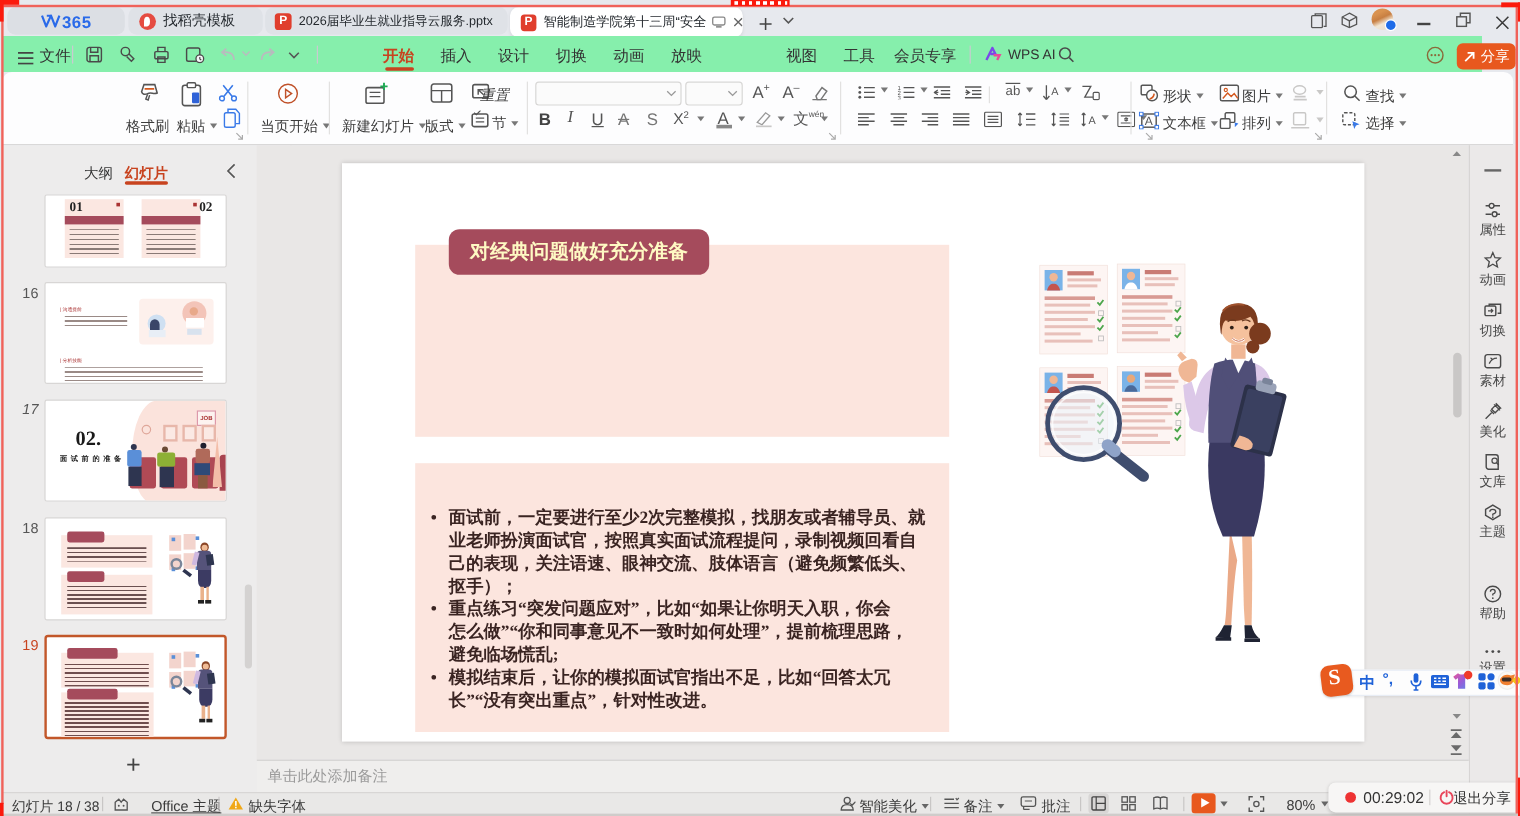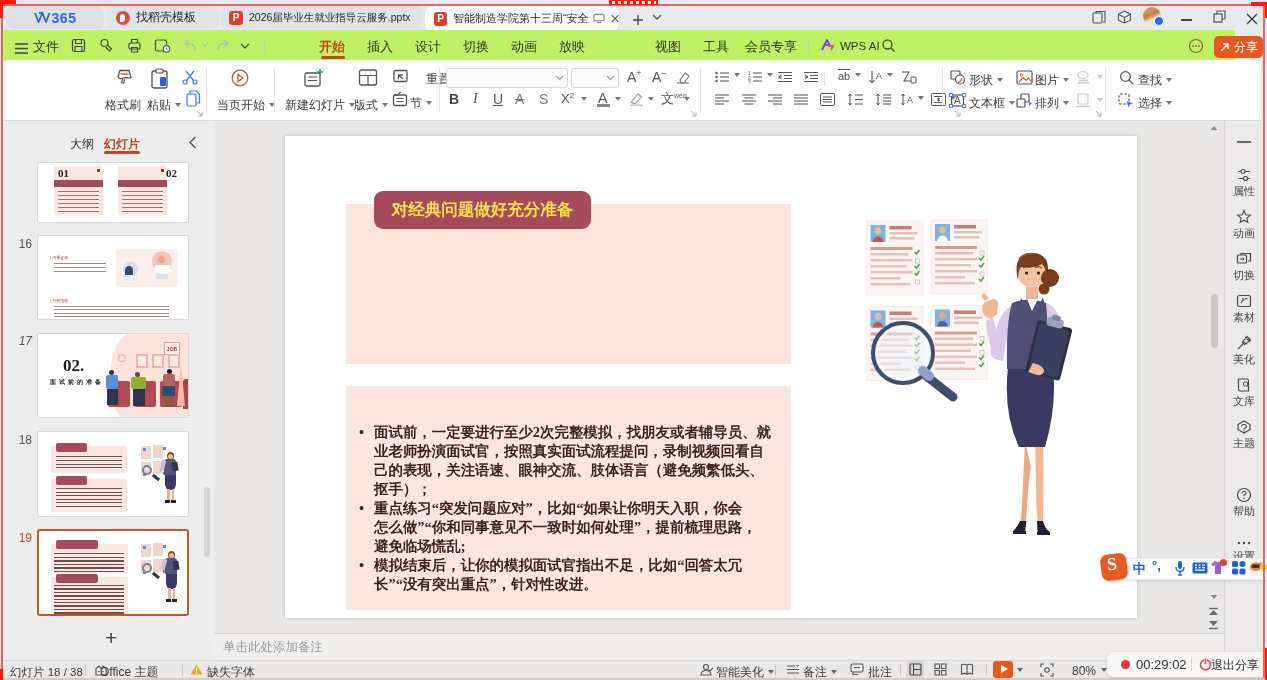--- a/index.html
+++ b/index.html
@@ -7,40 +7,40 @@
 body { font-family:"Liberation Sans",sans-serif; position:relative; background:#e7e9ee; }
 .abs { position:absolute; }
 
 #titlebar { left:2px; top:4px; width:1261px; height:26px; background:#e7e9ee; }
 .tab { position:absolute; top:2px; height:24px; border-radius:7px 7px 0 0; font-size:12px; color:#24292e; display:flex; align-items:center; white-space:nowrap; overflow:hidden; }
 #tabw { left:4px; width:98px; background:#dcdfe4; border-radius:7px; justify-content:center; top:2px; height:23px;}
 #tab2 { left:105px; width:112px; background:#dfe2e7; border-radius:7px; height:23px;}
 #tab3 { left:219px; width:202px; background:#dfe2e7; border-radius:7px; height:23px;}
 #tab4 { left:423px; width:194px; background:#ffffff; border-radius:7px; height:25px; box-shadow:0 1px 3px rgba(0,0,0,.08);}
 
-#menubar { left:2px; top:30px; width:1233px; height:30px; background:#bef264; }
+#menubar { left:2px; top:30px; width:1233px; height:30px; background:#86efac; }
 .menuitem { position:absolute; top:8px; font-size:13px; color:#333;}
 
 #ribbon { left:2px; top:60px; width:1259px; height:61px; background:#fdfdfe; border-radius:8px 8px 0 0; border-bottom:1px solid #d9d8d8;}
 .rsep { position:absolute; top:8px; width:1px; height:44px; background:#e2e1e0; }
 .rlabel { position:absolute; font-size:12px; color:#3c3c3c; white-space:nowrap; }
 .caret { display:inline-block; width:0; height:0; border:3.5px solid transparent; border-top:4px solid #777; vertical-align:-1px; margin-left:1px; }
 
 #leftpanel { left:2px; top:121px; width:241px; height:539px; background:#edecec; border-right:1px solid #d2d0cf;}
 #canvas { left:214px; top:121px; width:1010px; height:512px; background:#e9e7e6; }
 #slide { left:71px; top:15px; width:852px; height:482px; background:#ffffff; box-shadow:0 0 4px rgba(0,0,0,.18); }
 #sidebar { left:1224px; top:121px; width:39px; height:557px; background:#ebe9e9; border-left:1px solid #d7d5d4;}
 #notes { left:214px; top:633px; width:1010px; height:27px; background:#efeeed; border-top:1px solid #d2d0cf; }
 #statusbar { left:2px; top:660px; width:1261px; height:18px; background:#e9e8e7; border-top:1px solid #d8d6d5; font-size:12px; color:#3a3a3a;}
 #bottomline { left:0; top:678px; width:1267px; height:2px; background:#cfccca; }
 
 .thumb { position:absolute; left:35px; width:152px; background:#fff; border:1px solid #d8d6d5; border-radius:2px; overflow:hidden;}
 .tnum { position:absolute; left:8px; width:22px; text-align:right; font-size:12px; color:#555; }
 
-.badge { position:absolute; background:#a54b5c; border-radius:9px; color:#fde047; font-family:"Liberation Serif",serif; font-weight:bold; text-align:center; }
+.badge { position:absolute; background:#a54b5c; border-radius:9px; color:#fef9c3; font-family:"Liberation Serif",serif; font-weight:bold; text-align:center; }
 .pinkbox { position:absolute; left:61px; width:445px; background:#fce5de; }
 .slidetext { position:absolute; font-family:"Liberation Serif",serif; font-weight:bold; color:#3a2422; }
 
 .sbitem { position:absolute; left:0; width:38px; text-align:center; color:#454545; font-size:11px; }
 .sbitem svg { display:block; margin:0 auto 1px auto; }
 </style>
 </head>
 <body>
 
 <div class="abs" id="titlebar">
@@ -204,21 +204,21 @@
   <div class="rlabel" style="left:283px;top:37px;">新建幻灯片 <span class="caret"></span></div>
   <svg class="abs" style="left:356px;top:8px;" width="20" height="20" viewBox="0 0 20 20">
       <rect x="1.5" y="2" width="17" height="15" rx="2" fill="none" stroke="#555" stroke-width="1.3"></rect>
       <path d="M1.5 7.5h17M10 7.5V17" stroke="#555" stroke-width="1.2"></path>
     </svg>
   <div class="rlabel" style="left:352px;top:37px;">版式 <span class="caret"></span></div>
   <svg class="abs" style="left:390px;top:9px;" width="16" height="15" viewBox="0 0 16 15">
       <rect x="2" y="1.5" width="13" height="11" rx="1.5" fill="none" stroke="#555" stroke-width="1.3"></rect>
       <path d="M10 11L5.5 6.8M5.5 11V6.8H10" stroke="#555" stroke-width="1.2" fill="none" transform="translate(1,-1)"></path>
     </svg>
-  <div class="rlabel" style="left:424px;top:11px;">重置</div>
+  <div class="rlabel" style="left:398px;top:11px;font-style:italic;">重置</div>
   <svg class="abs" style="left:390px;top:32px;" width="16" height="15" viewBox="0 0 16 15">
       <rect x="1.5" y="3" width="13" height="10.5" rx="1.5" fill="none" stroke="#555" stroke-width="1.3"></rect>
       <path d="M4.5 6.5h7M4.5 9.5h7" stroke="#555" stroke-width="1.1"></path>
       <path d="M3 2l2 1.6L8.5 0" fill="none" stroke="#555" stroke-width="1.1"></path>
     </svg>
   <div class="rlabel" style="left:408px;top:35px;">节 <span class="caret"></span></div>
   <div class="rsep" style="left:437px;"></div>
 
   <span class="abs" style="left:444px;top:8px;width:122px;height:20px;border:1px solid #d8d7d6;border-radius:3px;background:#fbfbfb;"></span>
   <svg class="abs" style="left:553px;top:15px;" width="9" height="6" viewBox="0 0 9 6">
@@ -752,21 +752,21 @@
   </div>
 
 <div class="abs" id="statusbar">
   <span class="abs" style="left:8px;top:3.5px;font-size:11.5px;">幻灯片 18 / 38</span>
   <span class="abs" style="left:83px;top:3px;width:1px;height:12px;background:#c8c6c5;"></span>
   <svg class="abs" style="left:92px;top:3px;" width="14" height="13" viewBox="0 0 14 13">
       <path d="M2 4.5L5 2l2 2.5L9 2l3 2.5V11H2z" fill="none" stroke="#555" stroke-width="1.1"></path>
       <circle cx="5" cy="7.5" r="0.8" fill="#555"></circle>
       <circle cx="9" cy="7.5" r="0.8" fill="#555"></circle>
     </svg>
-  <span class="abs" style="left:98px;top:3px;">Office 主题</span>
+  <span class="abs" style="left:124px;top:3px;text-decoration:underline;">Office 主题</span>
   <span class="abs" style="left:180px;top:3px;width:1px;height:12px;background:#c8c6c5;"></span>
   <svg class="abs" style="left:188px;top:3px;" width="13" height="11" viewBox="0 0 13 11">
       <path d="M6.5 0.5L12.5 10.5H0.5z" fill="#f0a818"></path>
       <rect x="5.9" y="3.5" width="1.3" height="4" fill="#fff"></rect>
       <rect x="5.9" y="8.3" width="1.3" height="1.3" fill="#fff"></rect>
     </svg>
   <span class="abs" style="left:205px;top:3px;">缺失字体</span>
 
   <svg class="abs" style="left:697px;top:2px;" width="14" height="14" viewBox="0 0 14 14">
       <circle cx="7" cy="4" r="2.5" fill="none" stroke="#555" stroke-width="1.1"></circle>

